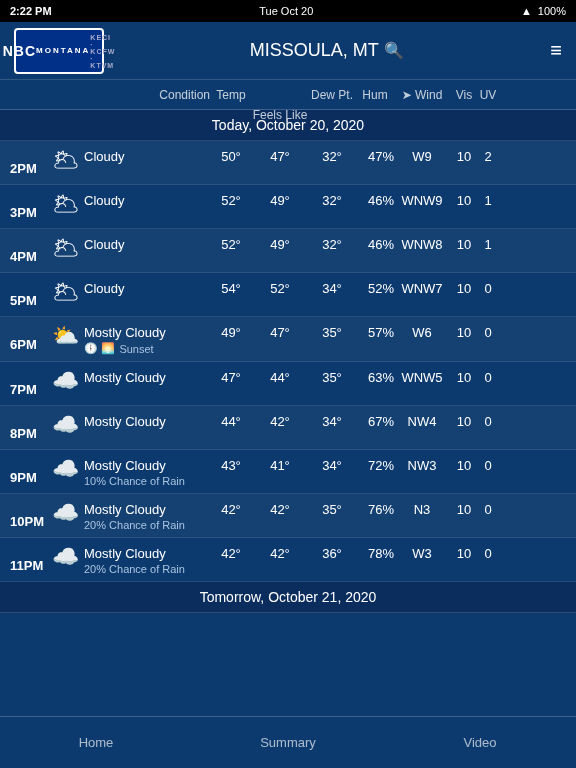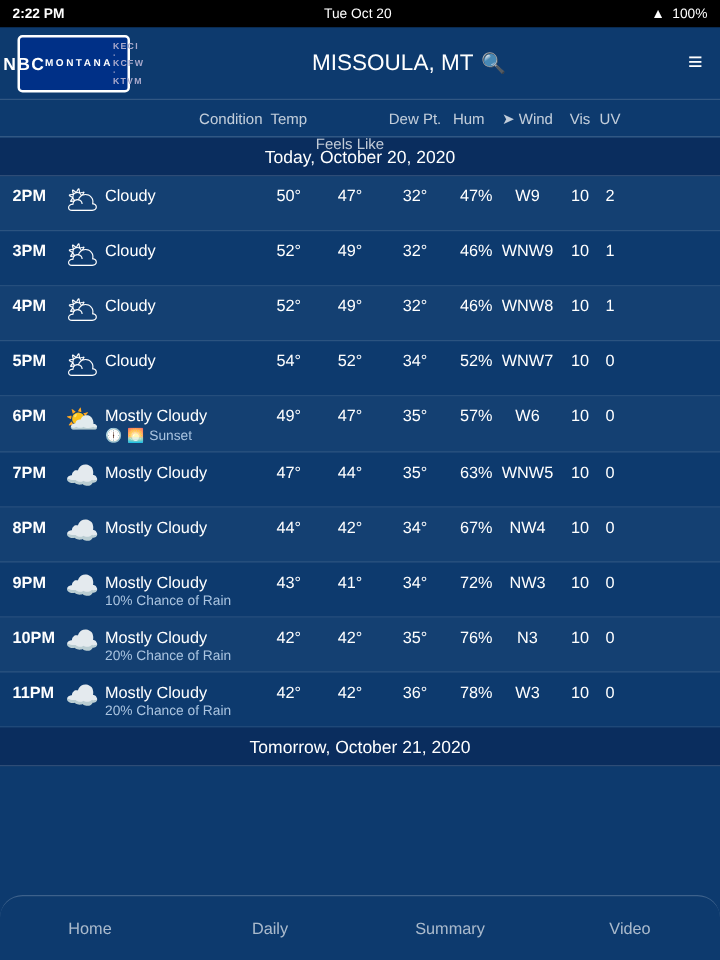--- a/index.html
+++ b/index.html
@@ -105,20 +105,21 @@
       min-height: 44px;
     }
     .weather-row:nth-child(odd) { background: rgba(255,255,255,0.03); }
 
     .row-time {
       flex: 0 0 38px;
       font-size: 13px;
       font-weight: 600;
       color: #fff;
       padding-top: 2px;
+      margin-top: 12px;
     }
     .row-icon {
       flex: 0 0 36px;
       font-size: 22px;
       text-align: center;
     }
     .row-condition-wrap {
       flex: 0 0 126px;
     }
     .row-condition-label {
@@ -147,21 +148,20 @@
     .bottom-nav {
       position: absolute;
       bottom: 0;
       left: 0;
       width: 576px;
       height: 52px;
       background: #0d3a6e;
       border-top: 1px solid rgba(255,255,255,0.2);
       display: flex;
       align-items: center;
-      border-radius: 18px;
     }
     .nav-item {
       flex: 1;
       display: flex;
       flex-direction: column;
       align-items: center;
       justify-content: center;
       font-size: 13px;
       color: rgba(255,255,255,0.65);
       cursor: pointer;
@@ -387,16 +387,15 @@
       <div class="row-uv">0</div>
     </div>
     </div>
 
   <div class="day-separator">Tomorrow, October 21, 2020</div>
 
 </div>
 
 <div class="bottom-nav">
   <div id="nav-home" class="nav-item">Home</div>
-  <div id="nav-daily" class="nav-item">Daily</div>
   <div id="nav-summary" class="nav-item">Summary</div>
   <div id="nav-video" class="nav-item">Video</div>
 </div>
 
 </body></html>

